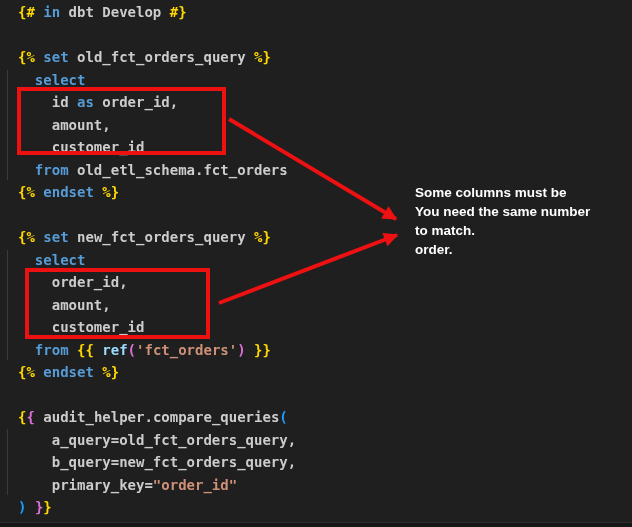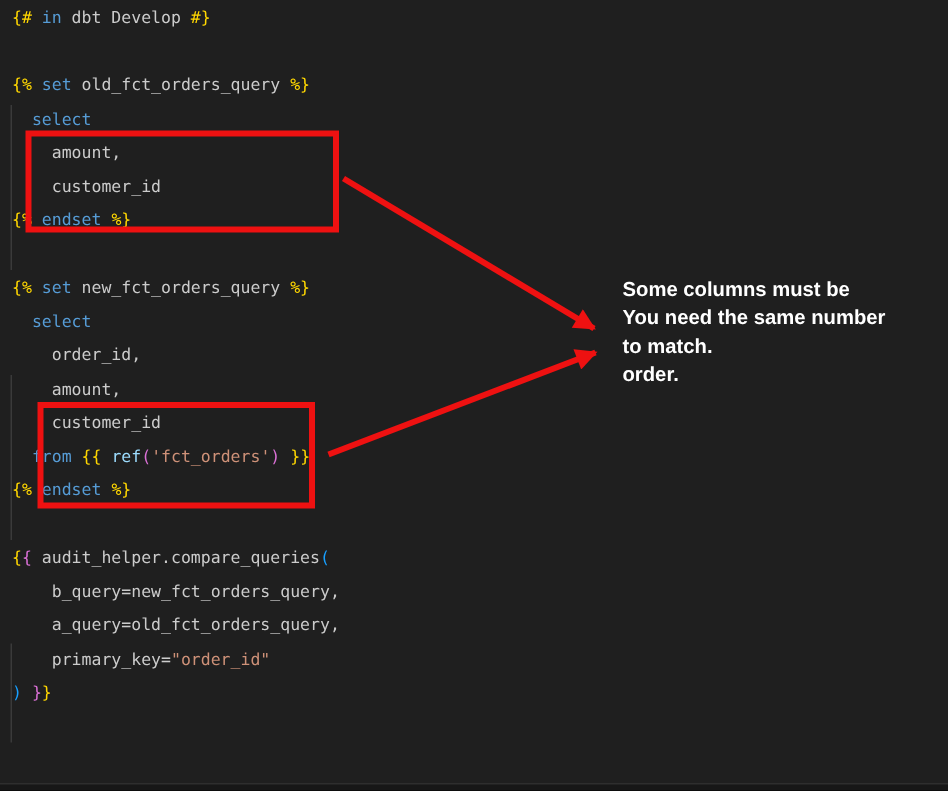--- a/index.html
+++ b/index.html
@@ -5,23 +5,24 @@
   html,body{margin:0;padding:0;background:#000;}
   .stage{
     position:relative;
     width:632px;height:527px;
     background:var(--bg,#1f1f1f);
     overflow:hidden;
     font-family:"DejaVu Sans Mono", monospace;
   }
   
   #code{
-    position:absolute;left:8px;top:1px;
-    font-size:11px;line-height:22.5px;
+    position:absolute;left:18px;top:1px;
+    font-size:14px;line-height:22.5px;
     color:var(--fg,#cccccc);
+    font-weight:bold;
   }
   .code-line{height:22.5px;white-space:pre;}
   .c-fg{color:var(--fg);}
   .c-kw{color:var(--kw);}
   .c-gold{color:var(--gold);}
   .c-pink{color:var(--pink);}
   .c-bblue{color:var(--bblue);}
   .c-str{color:var(--str);}
   .c-ref{color:var(--ref);}
   .indent-guide{
@@ -56,35 +57,37 @@
 
   <div class="indent-guide" style="top:70px;height:110px;"></div>
   <div class="indent-guide" style="top:250px;height:110px;"></div>
   <div class="indent-guide" style="top:429px;height:66px;"></div>
 
   <div id="code">
       <div class="code-line"><span class="c-gold">{#</span><span class="c-fg"> </span><span class="c-kw">in</span><span class="c-fg"> dbt Develop </span><span class="c-gold">#}</span></div>
       <div class="code-line">&nbsp;</div>
       <div class="code-line"><span class="c-gold">{%</span><span class="c-fg"> </span><span class="c-kw">set</span><span class="c-fg"> old_fct_orders_query </span><span class="c-gold">%}</span></div>
       <div class="code-line"><span class="c-fg">  </span><span class="c-kw">select</span></div>
+      <div class="code-line"><span class="c-fg">    id </span><span class="c-kw">as</span><span class="c-fg"> order_id,</span></div>
       <div class="code-line"><span class="c-fg">    amount,</span></div>
       <div class="code-line"><span class="c-fg">    customer_id</span></div>
+      <div class="code-line"><span class="c-fg">  </span><span class="c-kw">from</span><span class="c-fg"> old_etl_schema.fct_orders</span></div>
       <div class="code-line"><span class="c-gold">{%</span><span class="c-fg"> </span><span class="c-kw">endset</span><span class="c-fg"> </span><span class="c-gold">%}</span></div>
       <div class="code-line">&nbsp;</div>
       <div class="code-line"><span class="c-gold">{%</span><span class="c-fg"> </span><span class="c-kw">set</span><span class="c-fg"> new_fct_orders_query </span><span class="c-gold">%}</span></div>
       <div class="code-line"><span class="c-fg">  </span><span class="c-kw">select</span></div>
       <div class="code-line"><span class="c-fg">    order_id,</span></div>
       <div class="code-line"><span class="c-fg">    amount,</span></div>
       <div class="code-line"><span class="c-fg">    customer_id</span></div>
       <div class="code-line"><span class="c-fg">  </span><span class="c-kw">from</span><span class="c-fg"> </span><span class="c-gold">{{</span><span class="c-fg"> </span><span class="c-ref">ref</span><span class="c-pink">(</span><span class="c-str">'fct_orders'</span><span class="c-pink">)</span><span class="c-fg"> </span><span class="c-gold">}}</span></div>
       <div class="code-line"><span class="c-gold">{%</span><span class="c-fg"> </span><span class="c-kw">endset</span><span class="c-fg"> </span><span class="c-gold">%}</span></div>
       <div class="code-line">&nbsp;</div>
       <div class="code-line"><span class="c-gold">{</span><span class="c-pink">{</span><span class="c-fg"> audit_helper.compare_queries</span><span class="c-bblue">(</span></div>
+      <div class="code-line"><span class="c-fg">    a_query=old_fct_orders_query,</span></div>
       <div class="code-line"><span class="c-fg">    b_query=new_fct_orders_query,</span></div>
-      <div class="code-line"><span class="c-fg">    a_query=old_fct_orders_query,</span></div>
       <div class="code-line"><span class="c-fg">    primary_key=</span><span class="c-str">"order_id"</span></div>
       <div class="code-line"><span class="c-bblue">)</span><span class="c-fg"> </span><span class="c-pink">}</span><span class="c-gold">}</span></div>
     </div>
 
   <div class="hl-box" id="box-old"></div>
   <div class="hl-box" id="box-new"></div>
 
   <svg id="arrows" width="632" height="527">
     <defs>
       <marker id="ah" viewBox="0 0 10 10" refX="9" refY="5" markerWidth="4.2" markerHeight="3.6" orient="auto-start-reverse">

